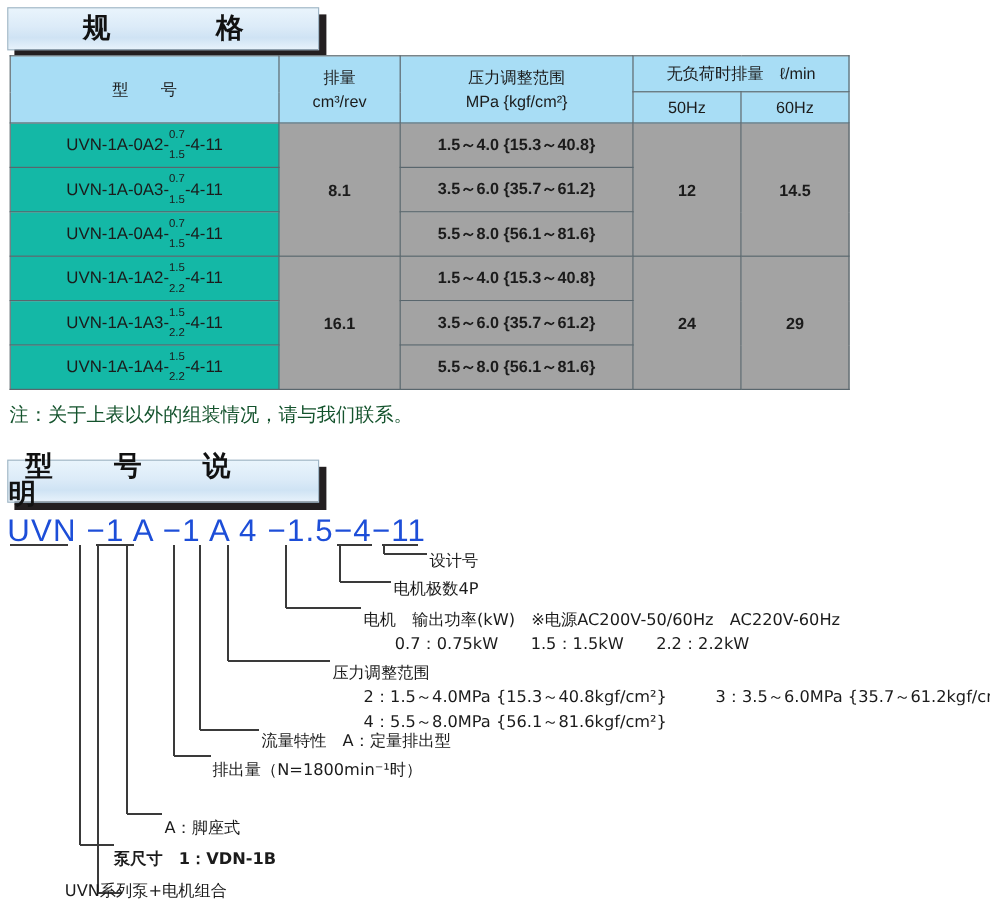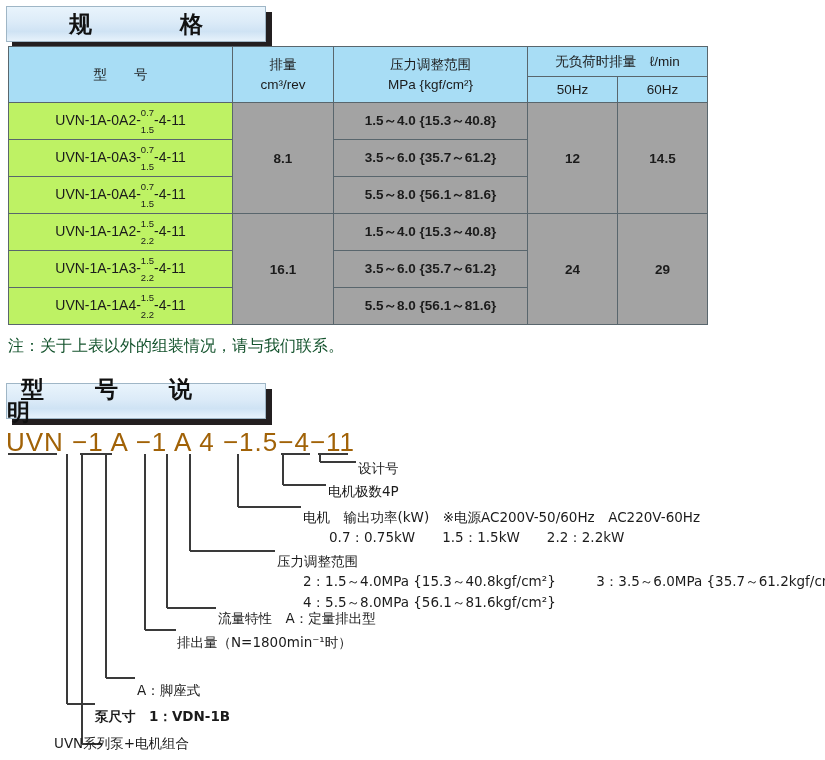--- a/index.html
+++ b/index.html
@@ -78,21 +78,21 @@
   .hdr-sub { height: 24px; font-size: 13px; }
   .col-model  { width: 224px; }
   .col-disp   { width: 101px; }
   .col-press  { width: 194px; }
   .col-hz     { width: 90px; }
 
   .spec-table tbody td {
     height: 37px;
   }
   td.model-cell {
-    background: #bef264;
+    background: #14b8a6;
     text-align: center;
     font-size: 14px;
     white-space: nowrap;
   }
   td.plain-cell { background: #a3a3a3; font-weight: bold; }
 
   
   .stack {
     display: inline-flex;
     flex-direction: column;
@@ -115,21 +115,21 @@
     font-size: 16px;
     color: #14532d;
   }
 
   
   .code-line {
     position: absolute;
     left: 6px; top: 427px;
     font-size: 26px;
     letter-spacing: 1px;
-    color: #a16207;
+    color: #1d4ed8;
     white-space: nowrap;
     font-family: "Liberation Sans", "DejaVu Sans", sans-serif;
   }
 
   
   #leader-svg {
     position: absolute;
     left: 0; top: 452px;
     width: 825px; height: 308px;
   }

